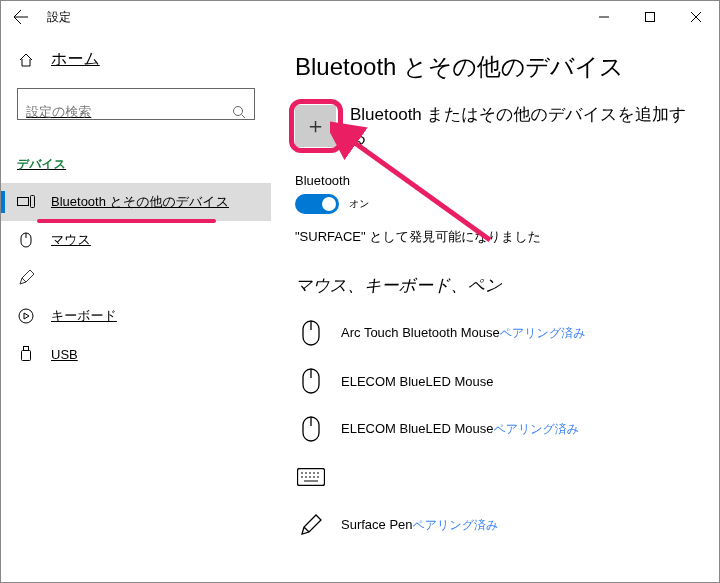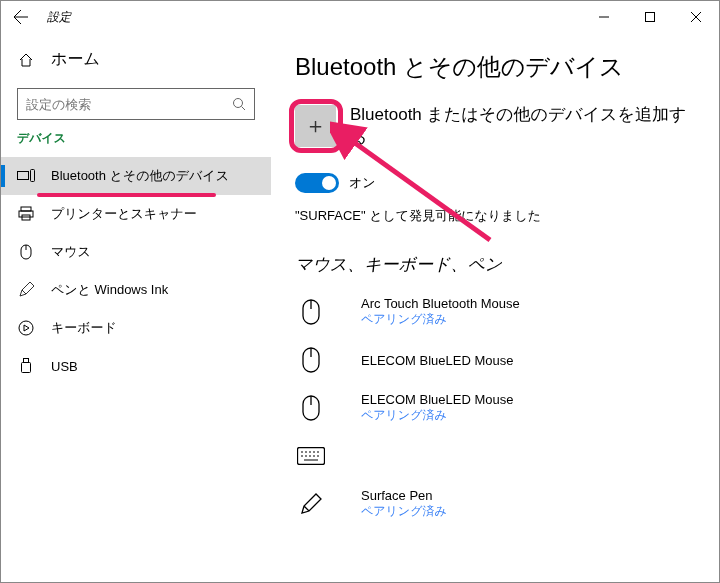--- a/index.html
+++ b/index.html
@@ -1,51 +1,51 @@
 <!DOCTYPE html>
 <html><head>
 <meta charset="utf-8">
 <style>
 * { margin: 0; padding: 0; box-sizing: border-box; font-family: "Yu Gothic UI", "Segoe UI", sans-serif; }
 body { background: #fff; width: 720px; height: 583px; overflow: hidden; position: relative; }
 .window { width: 720px; height: 583px; border: 1px solid #888; position: relative; display: flex; flex-direction: column; }
 .titlebar { height: 32px; display: flex; align-items: center; padding: 0 0 0 8px; }
 .titlebar-left { display: flex; align-items: center; gap: 14px; }
 .back-btn { width: 24px; height: 24px; display: flex; align-items: center; justify-content: center; cursor: pointer; }
-.title-text { font-size: 12px; color: #000; font-style: italic; }
+.title-text { font-size: 12px; color: #000; }
 .titlebar-right { margin-left: auto; display: flex; }
 .win-btn { width: 46px; height: 32px; display: flex; align-items: center; justify-content: center; cursor: pointer; }
 .content { flex: 1; display: flex; overflow: hidden; }
-.sidebar { width: 270px; padding: 8px 0 0 0; overflow-y: auto; }
+.sidebar { width: 270px; padding: 8px 0 0 0; overflow-y: auto; text-decoration: underline; }
 .home-row { display: flex; align-items: center; gap: 16px; padding: 8px 16px; cursor: pointer; }
-.search-box { margin: 10px 16px 4px 16px; height: 32px; border: 1px solid #666; display: flex; align-items: center; padding: 0 8px; }
+.search-box { margin: 10px 16px 30px 16px; height: 32px; border: 1px solid #666; display: flex; align-items: flex-end; padding: 0 8px; }
 .search-box input { flex: 1; border: none; outline: none; font-size: 13px; background: transparent; }
 .search-icon { color: #666; }
 .section-label { font-size: 12px; font-weight: 600; padding: 6px 16px 10px 16px; color: #15803d; }
 .nav-item { display: flex; align-items: center; gap: 16px; padding: 10px 16px; cursor: pointer; position: relative; font-size: 13px; }
 .nav-item.active { background: #dcdcdc; }
 .nav-item.active::before { content: ""; position: absolute; left: 0; top: 8px; bottom: 8px; width: 4px; background: #0078d4; }
 .nav-icon { width: 18px; height: 18px; display: inline-flex; align-items: center; justify-content: center; color: #000; }
 .nav-underline { position: absolute; left: 36px; right: 55px; bottom: -2px; height: 4px; background: #e91e63; border-radius: 2px; }
 .main { flex: 1; padding: 18px 24px; overflow-y: auto; }
 .page-title { font-size: 24px; font-weight: 400; margin-bottom: 20px; }
 .add-row { display: flex; align-items: center; gap: 14px; margin-bottom: 24px; position: relative; }
 .add-btn { width: 42px; height: 42px; background: #ccc; display: flex; align-items: center; justify-content: center; font-size: 22px; color: #333; cursor: pointer; position: relative; }
 .add-highlight { position: absolute; left: -6px; top: -6px; width: 54px; height: 54px; border: 5px solid #e91e63; border-radius: 12px; pointer-events: none; }
 .add-label { font-size: 17px; }
 .bt-label { font-size: 13px; margin-bottom: 6px; }
 .toggle-row { display: flex; align-items: center; gap: 10px; margin-bottom: 14px; }
 .toggle { width: 44px; height: 20px; background: #0078d4; border-radius: 10px; position: relative; cursor: pointer; }
 .toggle::after { content: ""; position: absolute; right: 3px; top: 3px; width: 14px; height: 14px; background: #fff; border-radius: 50%; }
-.toggle-label { font-size: 13px; }
+.toggle-label { font-size: 10px; }
 .status-text { font-size: 13px; margin-bottom: 28px; }
 .section-title { font-size: 17px; font-weight: 400; margin-bottom: 12px; font-style: italic; }
 .device-row { display: flex; align-items: center; gap: 14px; padding: 8px 0; cursor: pointer; }
 .device-icon { width: 32px; height: 32px; display: flex; align-items: center; justify-content: center; }
-.device-info { display: flex; flex-direction: column; margin-left: 20px; }
+.device-info { display: flex; flex-direction: row; }
 .device-name { font-size: 13px; }
 .device-status { font-size: 12px; color: #3b82f6; }
 .arrow-annot { position: absolute; pointer-events: none; z-index: 100; }
 svg { display: block; }
 </style>
 </head>
 <body>
 
 <div class="window">
   <div class="titlebar">
@@ -102,44 +102,33 @@
           <svg width="18" height="14" viewBox="0 0 18 14">
               <rect x="0.5" y="2.5" width="11" height="8" stroke="#000" fill="none"></rect>
               <rect x="13.5" y="0.5" width="4" height="12" rx="1" stroke="#000" fill="none"></rect>
             </svg>
         </span>
         <span>Bluetooth とその他のデバイス</span>
         <div class="nav-underline"></div>
       </div>
       <div class="nav-item">
         <span class="nav-icon">
-          <svg width="16" height="16" viewBox="0 0 16 16">
-              <rect x="3" y="1" width="10" height="4" stroke="#000" fill="none"></rect>
-              <rect x="1" y="5" width="14" height="6" stroke="#000" fill="none"></rect>
-              <rect x="4" y="9" width="8" height="5" stroke="#000" fill="none"></rect>
-            </svg>
-        </span>
-        <span>プリンターとスキャナー</span>
-      </div>
-      <div class="nav-item">
-        <span class="nav-icon">
           <svg width="12" height="16" viewBox="0 0 12 16">
               <rect x="1" y="1" width="10" height="14" rx="5" stroke="#000" fill="none"></rect>
               <line x1="6" y1="1" x2="6" y2="6" stroke="#000"></line>
             </svg>
         </span>
         <span>マウス</span>
       </div>
       <div class="nav-item">
         <span class="nav-icon">
           <svg width="16" height="16" viewBox="0 0 16 16">
               <path d="M2 14 L4 8 L12 0 L16 4 L8 12 L2 14 Z M4 8 L8 12" stroke="#000" fill="none" stroke-width="0.8"></path>
             </svg>
         </span>
-        <span>ペンと Windows Ink</span>
       </div>
       <div class="nav-item">
         <span class="nav-icon">
           <svg width="16" height="16" viewBox="0 0 16 16">
               <circle cx="8" cy="8" r="7" stroke="#000" fill="none"></circle>
               <path d="M6 5 L11 8 L6 11 Z" stroke="#000" fill="none"></path>
             </svg>
         </span>
         <span>キーボード</span>
       </div>
@@ -158,20 +147,21 @@
       <h1 class="page-title">Bluetooth とその他のデバイス</h1>
 
       <div class="add-row">
         <div class="add-btn">
           <span>＋</span>
           <div class="add-highlight"></div>
         </div>
         <span class="add-label">Bluetooth またはその他のデバイスを追加する</span>
       </div>
 
+      <div class="bt-label">Bluetooth</div>
       <div class="toggle-row">
         <div class="toggle"></div>
         <span class="toggle-label">オン</span>
       </div>
       <div class="status-text">"SURFACE" として発見可能になりました</div>
 
       <h2 class="section-title">マウス、キーボード、ペン</h2>
 
       <div class="device-row">
         <span class="device-icon">

